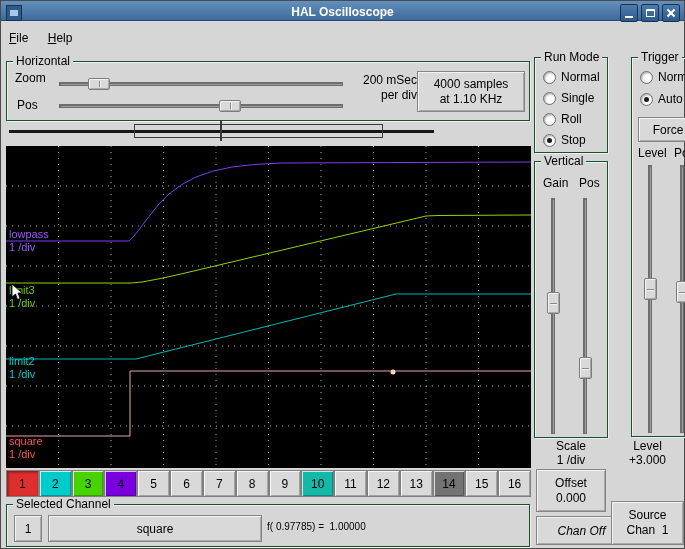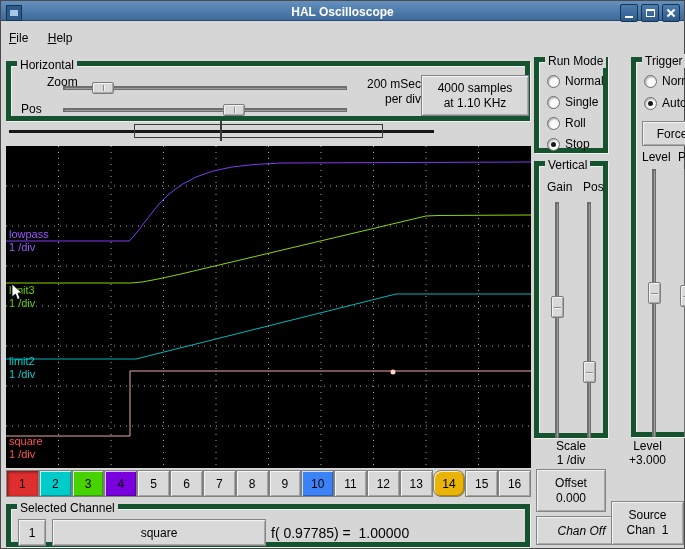--- a/index.html
+++ b/index.html
@@ -24,21 +24,21 @@
   .g-x { position:relative; width:10px; height:10px; }
   .g-x::before,.g-x::after { content:""; position:absolute; left:4px; top:0; width:2px; height:10px; background:#fff; }
   .g-x::before { transform:rotate(45deg);} .g-x::after { transform:rotate(-45deg);}
 
   
   .menubar { position:absolute; left:0; top:24px; width:100%; height:27px; background:#d6d6d6; }
   .menu-item { display:inline-block; padding:6px 8px 5px 8px; }
   .menu-item::first-letter { text-decoration:underline; }
 
   
-  .group { position:absolute; border:5px solid #14532d;
+  .group { position:absolute; border:1px solid #14532d;
            box-shadow:inset 1px 1px 0 #efefef, 1px 1px 0 #efefef; }
   .glabel { position:absolute; top:-8px; left:6px; background:#d6d6d6; padding:0 3px; white-space:nowrap; }
 
   .lbl { position:absolute; white-space:nowrap; }
   .pre { white-space:pre; }
 
   
   .btn { position:absolute; background:#d9d9d9; border:1px solid #858585;
          box-shadow:inset 1px 1px 0 #f3f3f3, inset -1px -1px 0 #a9a9a9;
          display:flex; align-items:center; justify-content:center; text-align:center; }
@@ -103,21 +103,21 @@
       </div>
   </div>
 
   <div class="menubar">
     <span class="menu-item">File</span>
     <span class="menu-item">Help</span>
   </div>
 
   <div class="group" style="left:5px; top:60px; width:524px; height:60px;">
     <span class="glabel">Horizontal</span>
-    <span class="lbl" style="left:8px; top:9px;margin-left:28px;">Zoom</span>
+    <span class="lbl" style="left:8px; top:9px;">Zoom</span>
     <div class="htrough" style="left:52px; top:20px; width:284px;"></div>
     <div class="hhandle" style="left:81px; top:16px;"></div>
     <span class="lbl" style="left:10px; top:36px;">Pos</span>
     <div class="htrough" style="left:52px; top:42px; width:284px;"></div>
     <div class="hhandle" style="left:212px; top:38px;"></div>
     <div class="lbl" style="left:330px; top:11px; width:80px; text-align:right; line-height:15px;">
       <div>200 mSec</div>
       <div>per div</div>
     </div>
     <div class="btn col" style="left:410px; top:9px; width:108px; height:41px;">
@@ -172,52 +172,52 @@
       </div>
     <div class="chbtn" style="background-color: rgb(217, 217, 217);">
         <span>7</span>
       </div>
     <div class="chbtn" style="background-color: rgb(217, 217, 217);">
         <span>8</span>
       </div>
     <div class="chbtn" style="background-color: rgb(217, 217, 217);">
         <span>9</span>
       </div>
-    <div class="chbtn" style="background-color: #3b82f6;">
+    <div class="chbtn" style="background-color: #14b8a6;">
         <span>10</span>
       </div>
     <div class="chbtn" style="background-color: rgb(217, 217, 217);">
         <span>11</span>
       </div>
     <div class="chbtn" style="background-color: rgb(217, 217, 217);">
         <span>12</span>
       </div>
     <div class="chbtn" style="background-color: rgb(217, 217, 217);">
         <span>13</span>
       </div>
-    <div class="chbtn" style="background-color: #eab308; border-radius: 8px;">
+    <div class="chbtn" style="background-color: #737373;">
         <span>14</span>
       </div>
     <div class="chbtn" style="background-color: rgb(217, 217, 217);">
         <span>15</span>
       </div>
     <div class="chbtn" style="background-color: rgb(217, 217, 217);">
         <span>16</span>
       </div>
   </div>
 
   <div class="group" style="left:5px; top:503px; width:524px; height:43px;">
     <span class="glabel">Selected Channel</span>
     <div class="btn" style="left:7px; top:10px; width:28px; height:27px;">
       <span>1</span>
     </div>
     <div class="btn" style="left:41px; top:10px; width:214px; height:27px;">
       <span>square</span>
     </div>
-    <span class="lbl pre" style="left:260px; top:16px; font-size:14px;">f( 0.97785) =  1.00000</span>
+    <span class="lbl pre" style="left:260px; top:16px; font-size:10px;">f( 0.97785) =  1.00000</span>
   </div>
 
   <div class="group" style="left:533px; top:56px; width:74px; height:96px;">
     <span class="glabel">Run Mode</span>
     <div class="radio-row" style="top:12px;">
       <span class="radio"></span>
       <span class="radio-label">Normal</span>
     </div>
     <div class="radio-row" style="top:33px;">
       <span class="radio"></span>

